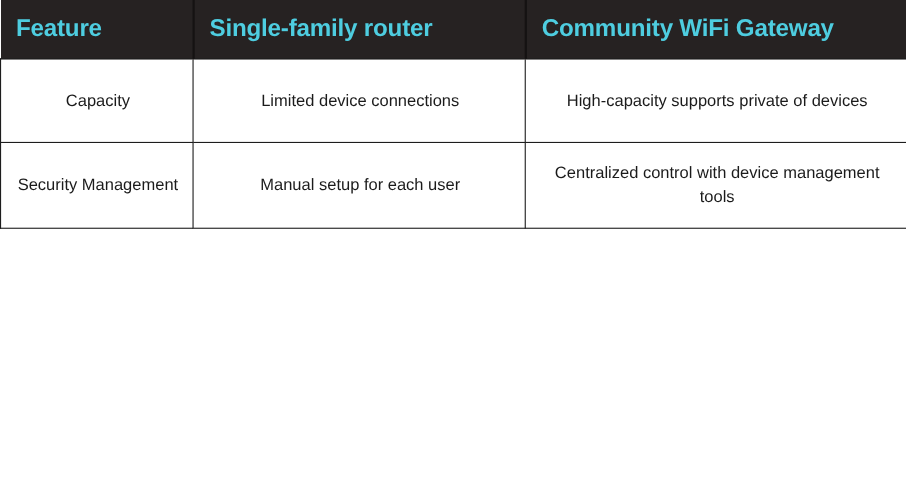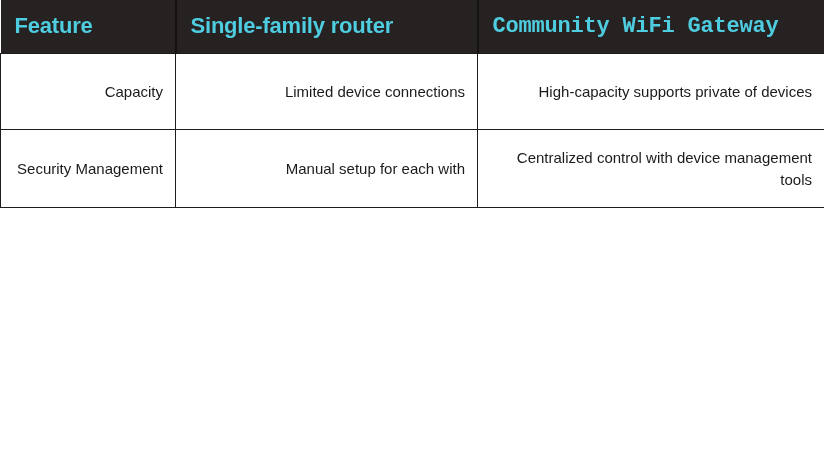--- a/index.html
+++ b/index.html
@@ -34,28 +34,28 @@
     font-size: 22px;
     font-weight: bold;
     text-align: left;
     padding: 13px 20px 14px 14px;
     height: 29px;
     vertical-align: middle;
     letter-spacing: -0.2px;
     border-right: 2px solid #151212;
     box-sizing: border-box;
   }
-  thead th:last-child { border-right: none; font-family: Liberation Mono, monospace; }
+  thead th:last-child { border-right: none; }
 
   tbody td {
     background: #ffffff;
     color: #1b1b1b;
     font-size: 15px;
     font-weight: normal;
-    text-align: right;
+    text-align: center;
     vertical-align: middle;
     padding: 10px 12px 10px 14px;
     line-height: 1.42;
     border: 1.5px solid #1d1d1d;
     box-sizing: border-box;
   }
 
   tbody tr { height: 76px; }
   tbody tr:last-child { height: 78px; }
 
@@ -82,18 +82,18 @@
       </tr>
     </thead>
     <tbody>
       <tr>
         <td>Capacity</td>
         <td>Limited device connections</td>
         <td>High-capacity supports private of devices</td>
       </tr>
       <tr>
         <td>Security Management</td>
-        <td>Manual setup for each with</td>
+        <td>Manual setup for each user</td>
         <td>Centralized control with device management tools</td>
       </tr>
     </tbody>
   </table>
 </div>
 
 </body></html>

